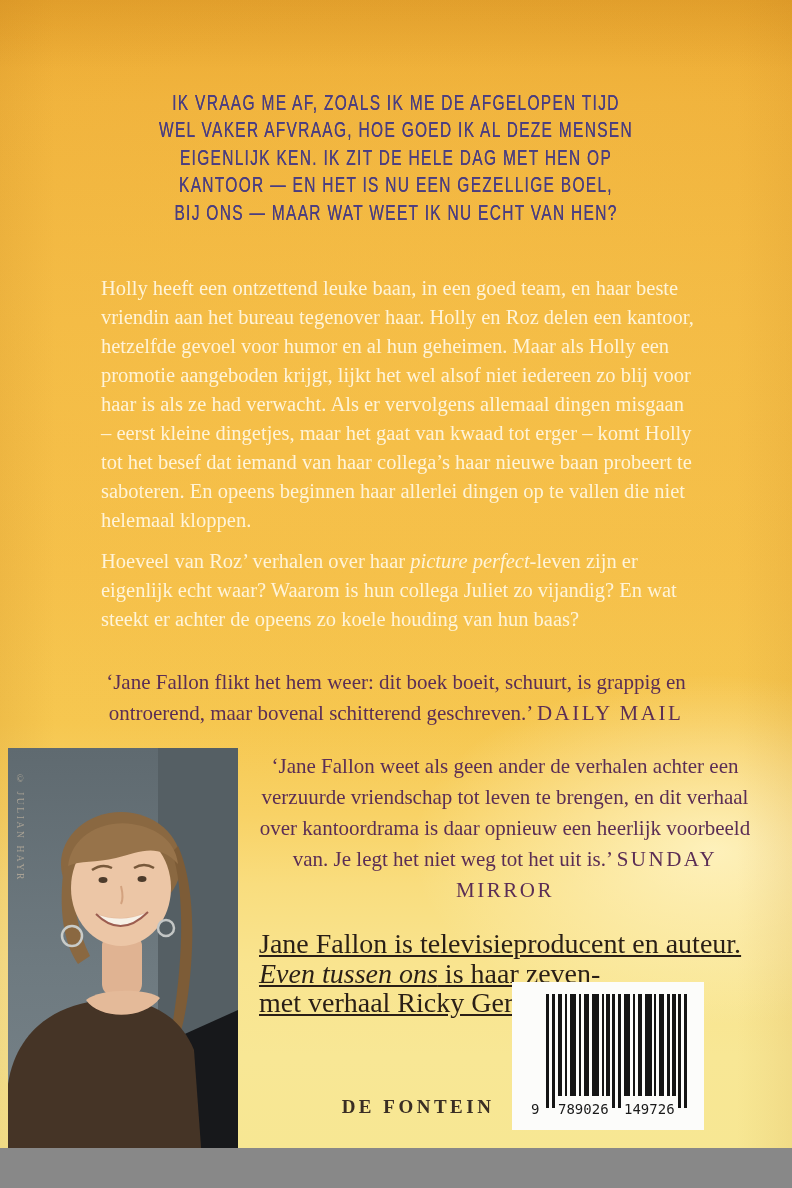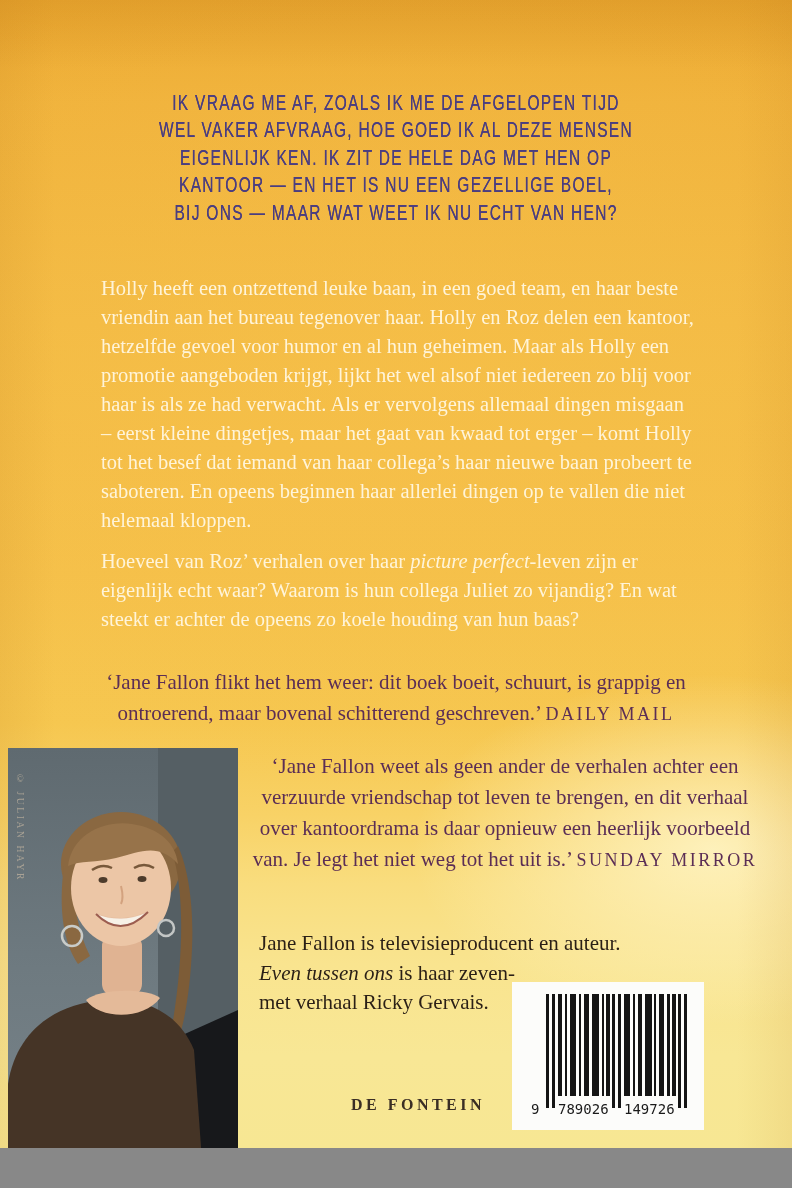--- a/index.html
+++ b/index.html
@@ -28,40 +28,40 @@
     text-shadow:0 0 .4px #4b3e80;
   }
   .synopsis{
     position:absolute;left:89px;top:262px;width:622px;
     font-size:20.5px;line-height:29px;color:rgba(255,247,224,0.95);
   }
   .synopsis p{margin:12px;}
   .quote{color:#5b2e55;text-align:center;}
   .quote-1{position:absolute;left:66px;top:667px;width:660px;font-size:21px;line-height:31px;}
   .quote-2{position:absolute;left:243px;top:751px;width:524px;font-size:21px;line-height:31px;text-align:center;}
-  .quote .source{font-size:18px;letter-spacing:2.5px;}
+  .quote .source{font-size:21px;letter-spacing:2.5px;}
   .photo{position:absolute;left:8px;top:748px;width:230px;height:440px;}
   .photo svg{display:block;width:100%;height:100%;}
   .photo-credit{
     position:absolute;left:7px;top:26px;writing-mode:vertical-rl;
     font-family:"Liberation Serif",serif;font-size:9.5px;letter-spacing:2.6px;
     color:#a9a295;
   }
   .bio{
-    position:absolute;left:259px;top:929px;font-size:21px;line-height:29.5px;
-    color:#2a1f16;white-space:nowrap;
+    position:absolute;left:259px;top:929px;font-size:28px;line-height:29.5px;
+    color:#2a1f16;white-space:nowrap;text-decoration:underline;
   }
   .barcode{
     position:absolute;left:512px;top:982px;width:192px;height:148px;
     background:#fcfcfa;
   }
   .barcode svg{display:block;width:100%;height:100%;}
   .publisher{
     position:absolute;left:318px;top:1096px;width:200px;text-align:center;
-    font-weight:bold;font-size:16px;letter-spacing:3.5px;color:#3a2e24;
+    font-weight:bold;font-size:19px;letter-spacing:3.5px;color:#3a2e24;
   }
 </style>
 </head>
 <body>
 
 <div class="cover">
 
   <div class="handwritten">
     <div>IK VRAAG ME AF, ZOALS IK ME DE AFGELOPEN TIJD</div>
     <div>WEL VAKER AFVRAAG, HOE GOED IK AL DEZE MENSEN</div>

